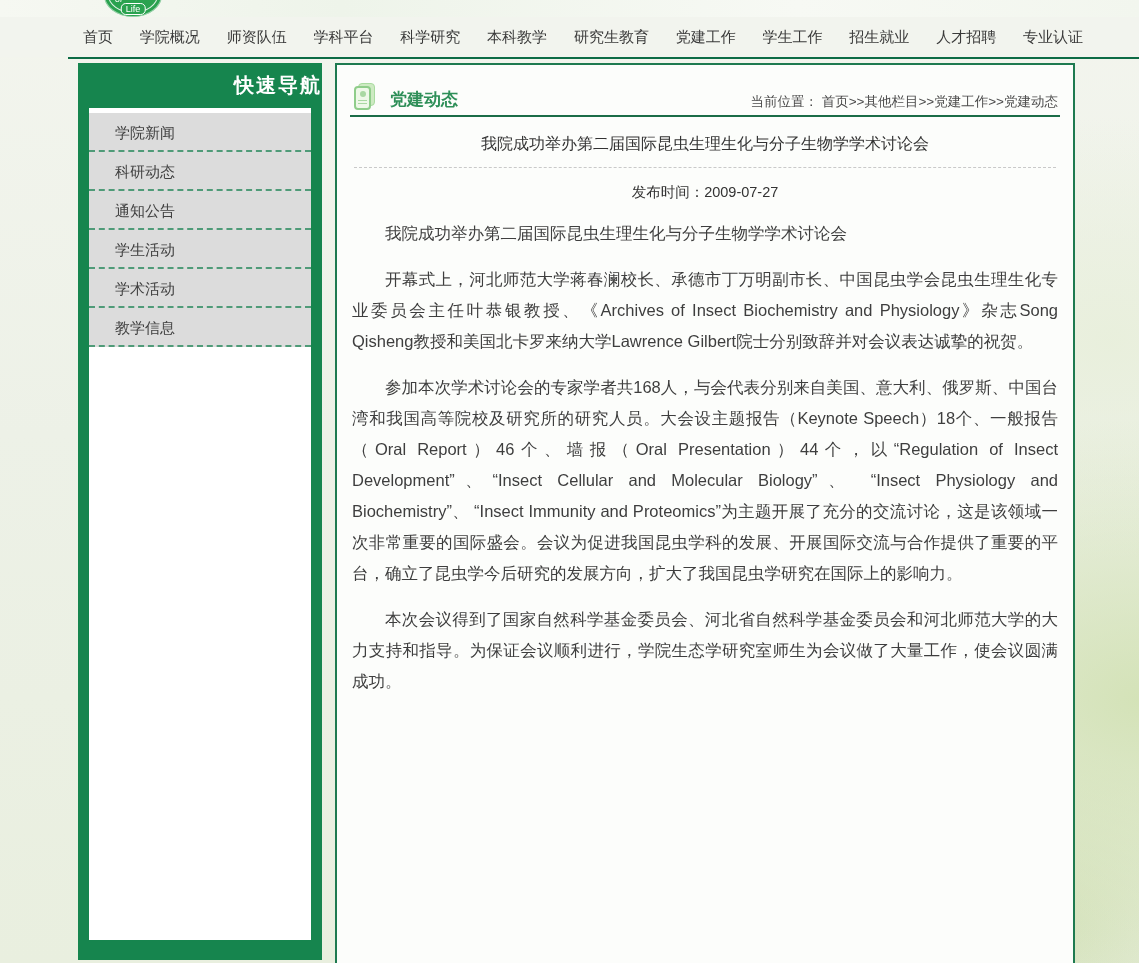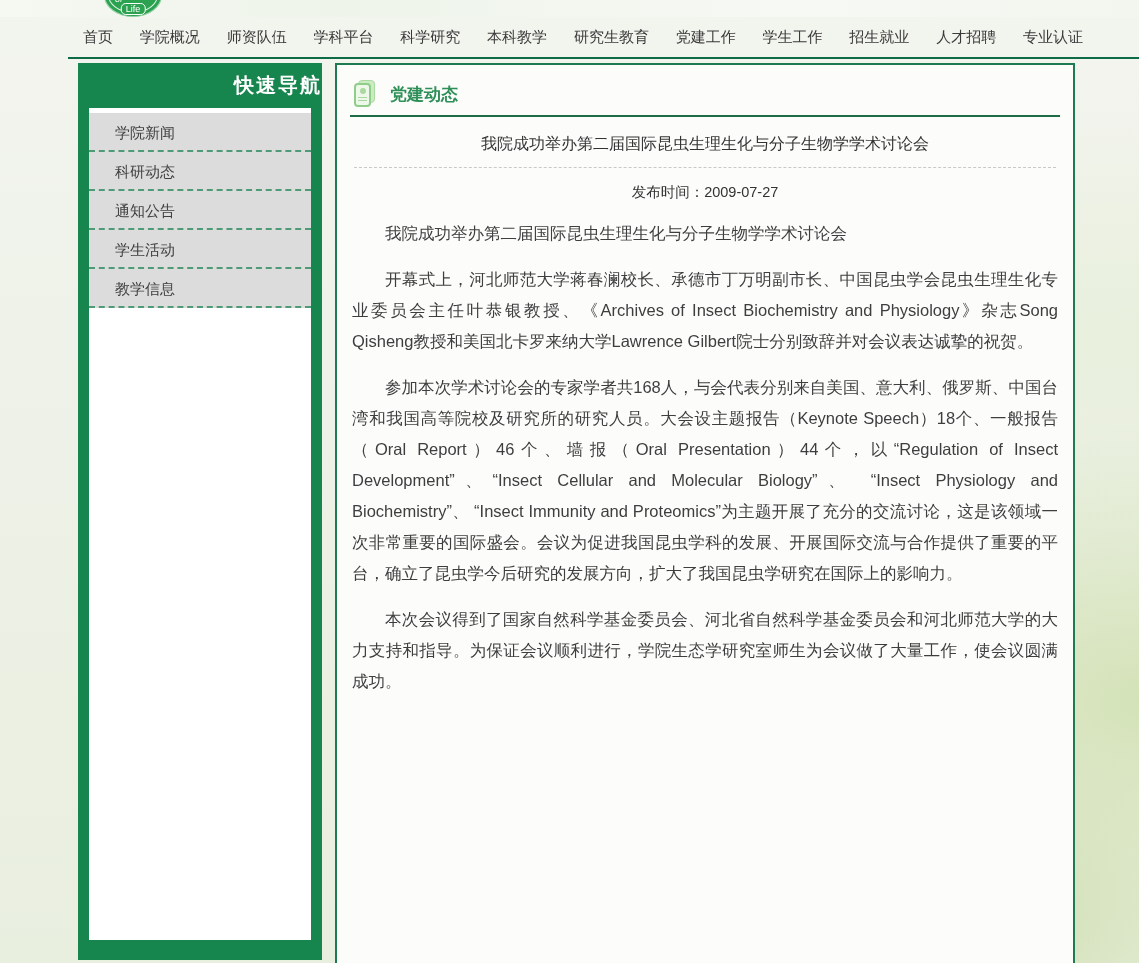--- a/index.html
+++ b/index.html
@@ -37,21 +37,21 @@
   .sidebar-title { height:45px; line-height:45px; text-align:right; color:#ffffff;
     font-size:20px; font-weight:bold; letter-spacing:2px; }
   .sidebar-inner { position:absolute; left:11px; right:11px; top:45px; bottom:20px;
     background:#ffffff; padding-top:5px; }
   .side-item { display:block; height:39px; line-height:39px; background:#dcdcdc;
     border-bottom:2px dashed #4f9b78; padding-left:26px; font-size:15px; color:#404040;
     text-decoration:none; cursor:pointer; }
   
   .main { position:absolute; left:335px; top:63px; width:740px; height:905px;
     background:#fcfdfb; border:2px solid #1e7a50; padding:12px 10px 0 10px; }
-  .section-head { display:flex; align-items:center; height:40px;
+  .section-head { display:flex; align-items:flex-end; height:40px;
     border-bottom:2px solid #1b6c47; margin:0 3px; padding:0 2px 4px 2px; }
   .doc-icon { position:relative; width:26px; height:28px; flex:0 0 auto; }
   .doc-back { position:absolute; left:6px; top:0; width:17px; height:23px;
     background:#cdeac2; border:1px solid #a9dba0; border-radius:4px; }
   .doc-front { position:absolute; left:2px; top:3px; width:17px; height:24px;
     background:#eef8e8; border:2px solid #8fcd8a; border-radius:4px; }
   .doc-dot { position:absolute; left:4px; top:3px; width:6px; height:6px; border-radius:50%; background:#a9d8a2; }
   .doc-lines { position:absolute; left:2px; bottom:2px; width:9px; height:6px;
     background:repeating-linear-gradient(180deg,#a9d8a2 0 1px,transparent 1px 3px); }
   .section-title { margin-left:12px; font-size:17px; font-weight:bold; color:#2e8f58; cursor:pointer; }
@@ -97,35 +97,42 @@
   <div class="topnav-underline"></div>
 
   <aside class="sidebar">
     <div class="sidebar-title">快速导航</div>
     <div class="sidebar-inner">
 
     <a class="side-item">学院新闻</a>
         <a class="side-item">科研动态</a>
         <a class="side-item">通知公告</a>
         <a class="side-item">学生活动</a>
+        <a class="side-item">学术活动</a>
         <a class="side-item">教学信息</a>
       </div>
   </aside>
 
   <main class="main">
 
     <div class="section-head">
       <span class="doc-icon">
         <span class="doc-back"></span>
         <span class="doc-front">
           <span class="doc-dot"></span>
           <span class="doc-lines"></span>
         </span>
       </span>
       <span class="section-title">党建动态</span>
+      <span class="breadcrumb">
+        <span class="crumb-prefix">当前位置：</span>
+        <span>
+          
+        <span class="crumb-sep"></span><a class="crumb">首页</a><span class="crumb-sep">&gt;&gt;</span><a class="crumb">其他栏目</a><span class="crumb-sep">&gt;&gt;</span><a class="crumb">党建工作</a><span class="crumb-sep">&gt;&gt;</span><a class="crumb">党建动态</a></span>
+      </span>
     </div>
 
     <article class="article">
       <h1 class="article-title">我院成功举办第二届国际昆虫生理生化与分子生物学学术讨论会</h1>
       <div class="title-divider"></div>
       <div class="publish-time">发布时间：2009-07-27</div>
       <div class="article-body">
 
       <p>我院成功举办第二届国际昆虫生理生化与分子生物学学术讨论会</p>
           <p>开幕式上，河北师范大学蒋春澜校长、承德市丁万明副市长、中国昆虫学会昆虫生理生化专业委员会主任叶恭银教授、《Archives of Insect Biochemistry and Physiology》杂志Song Qisheng教授和美国北卡罗来纳大学Lawrence Gilbert院士分别致辞并对会议表达诚挚的祝贺。</p>

